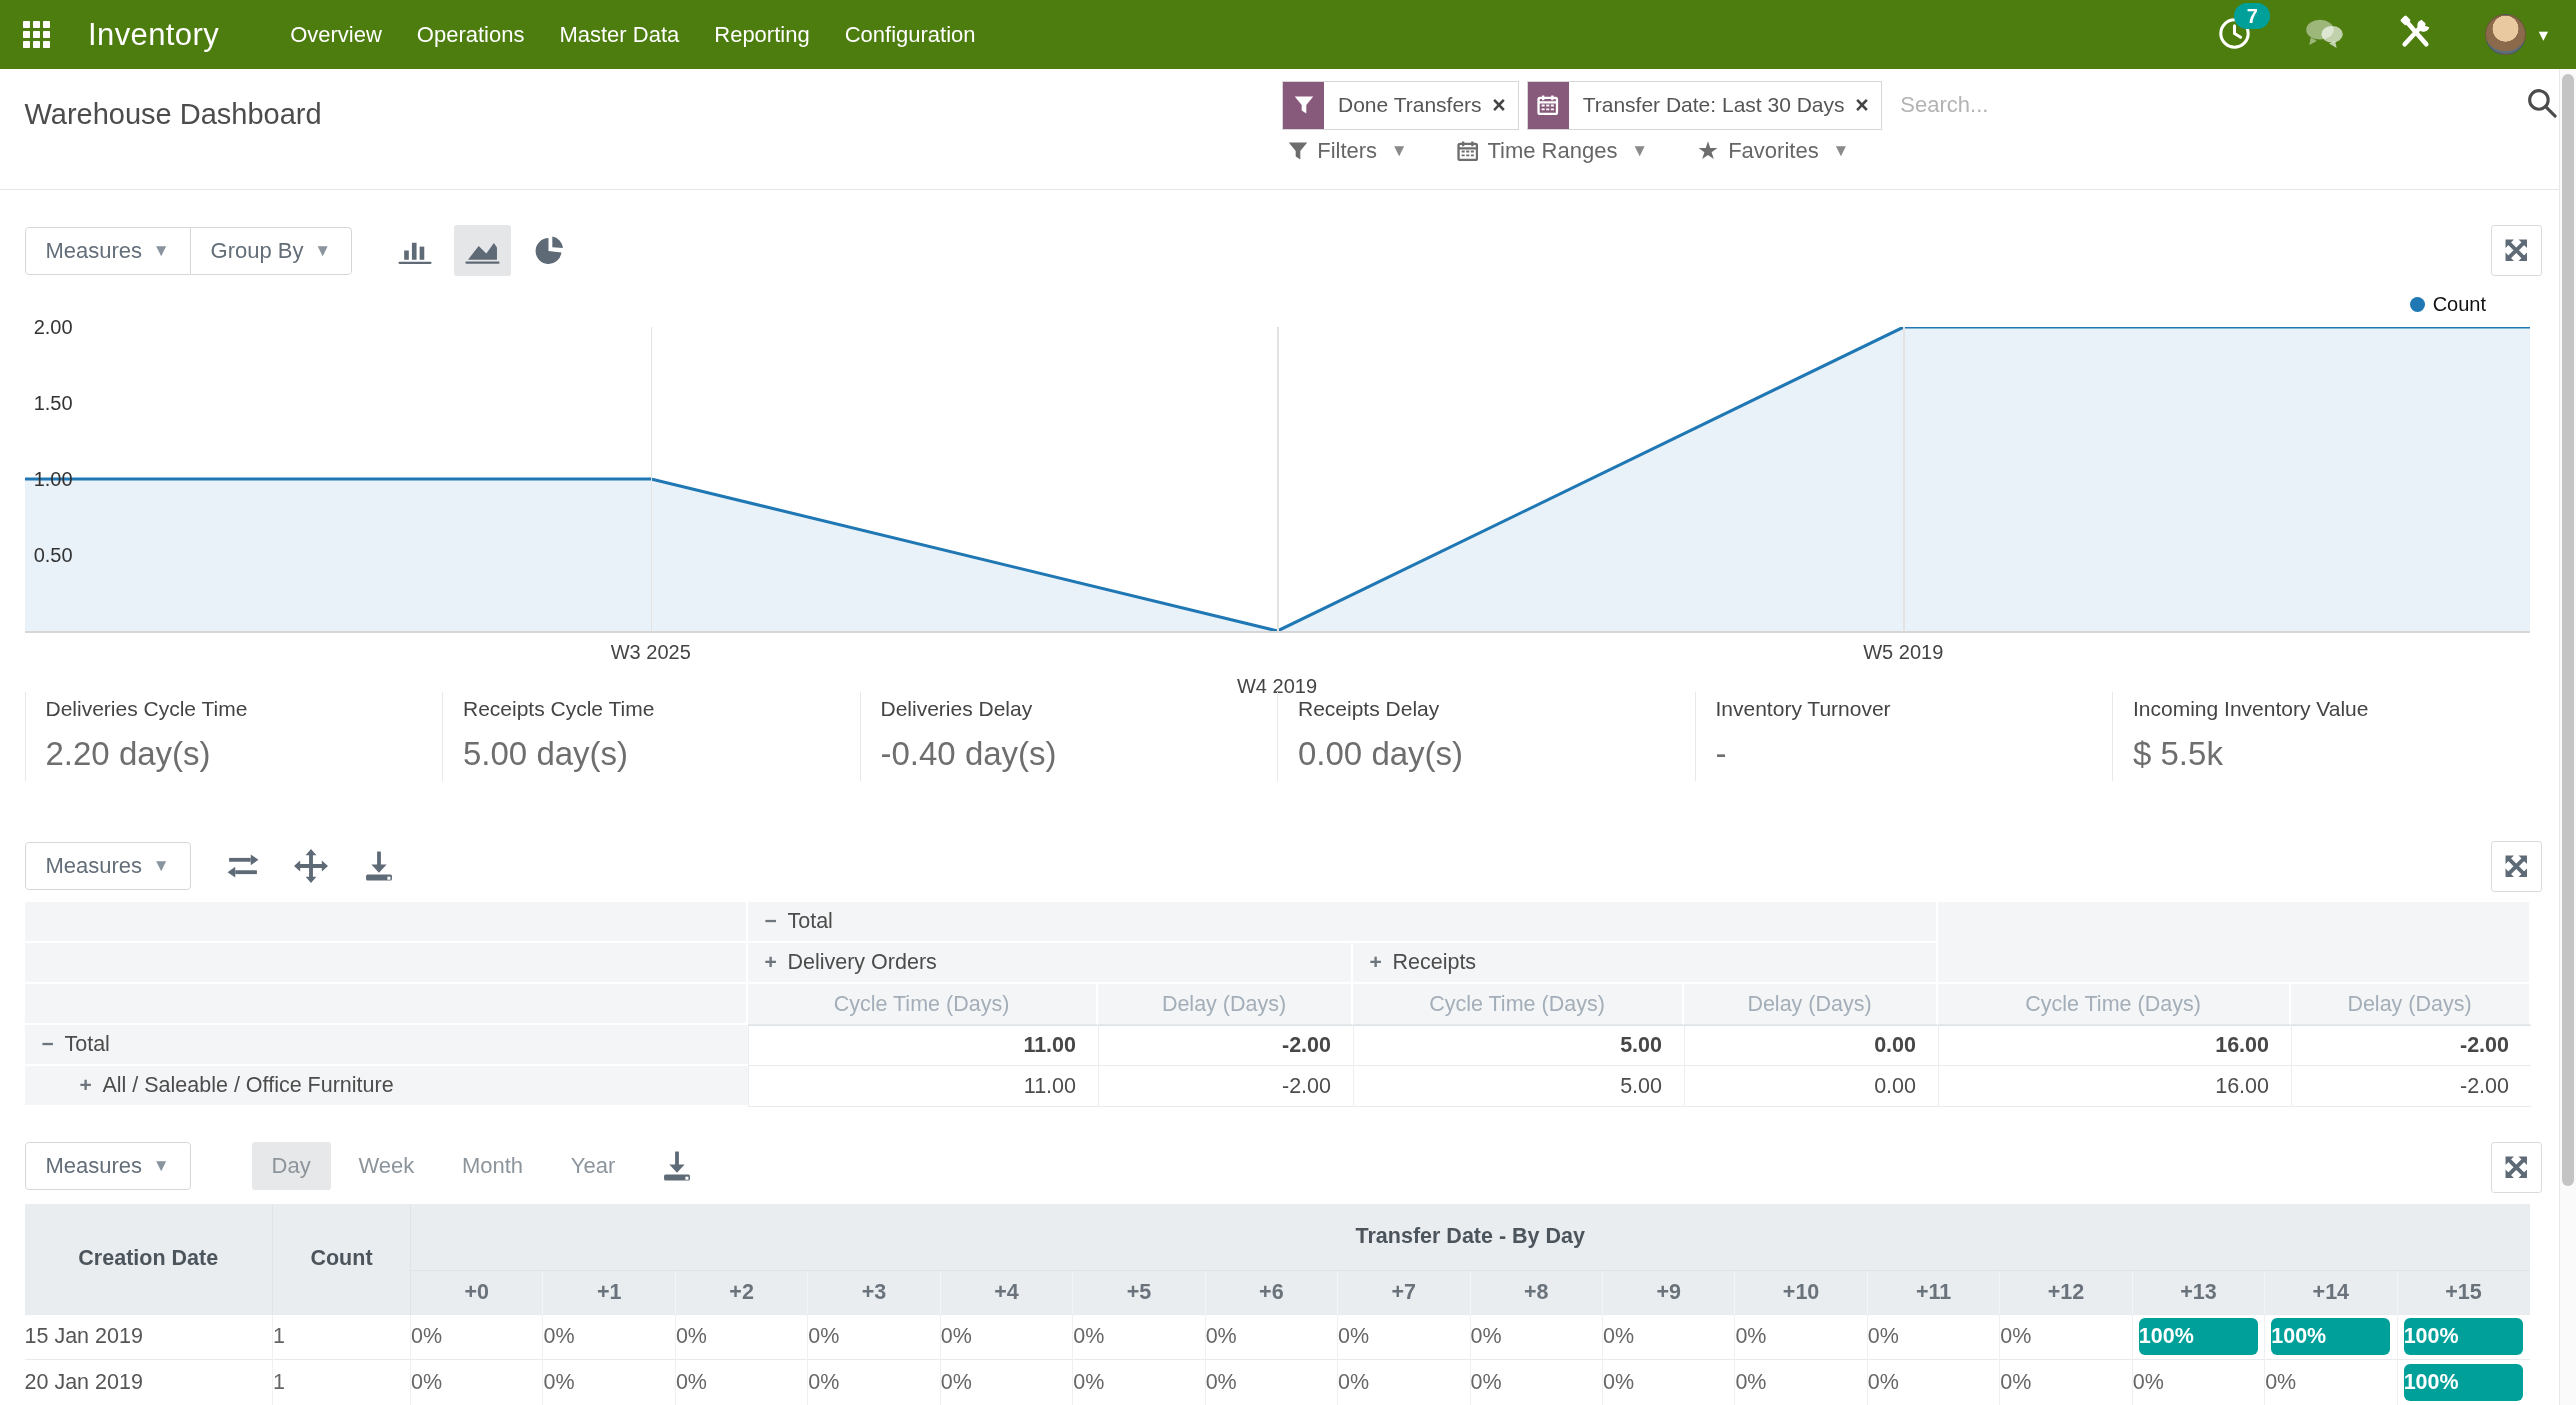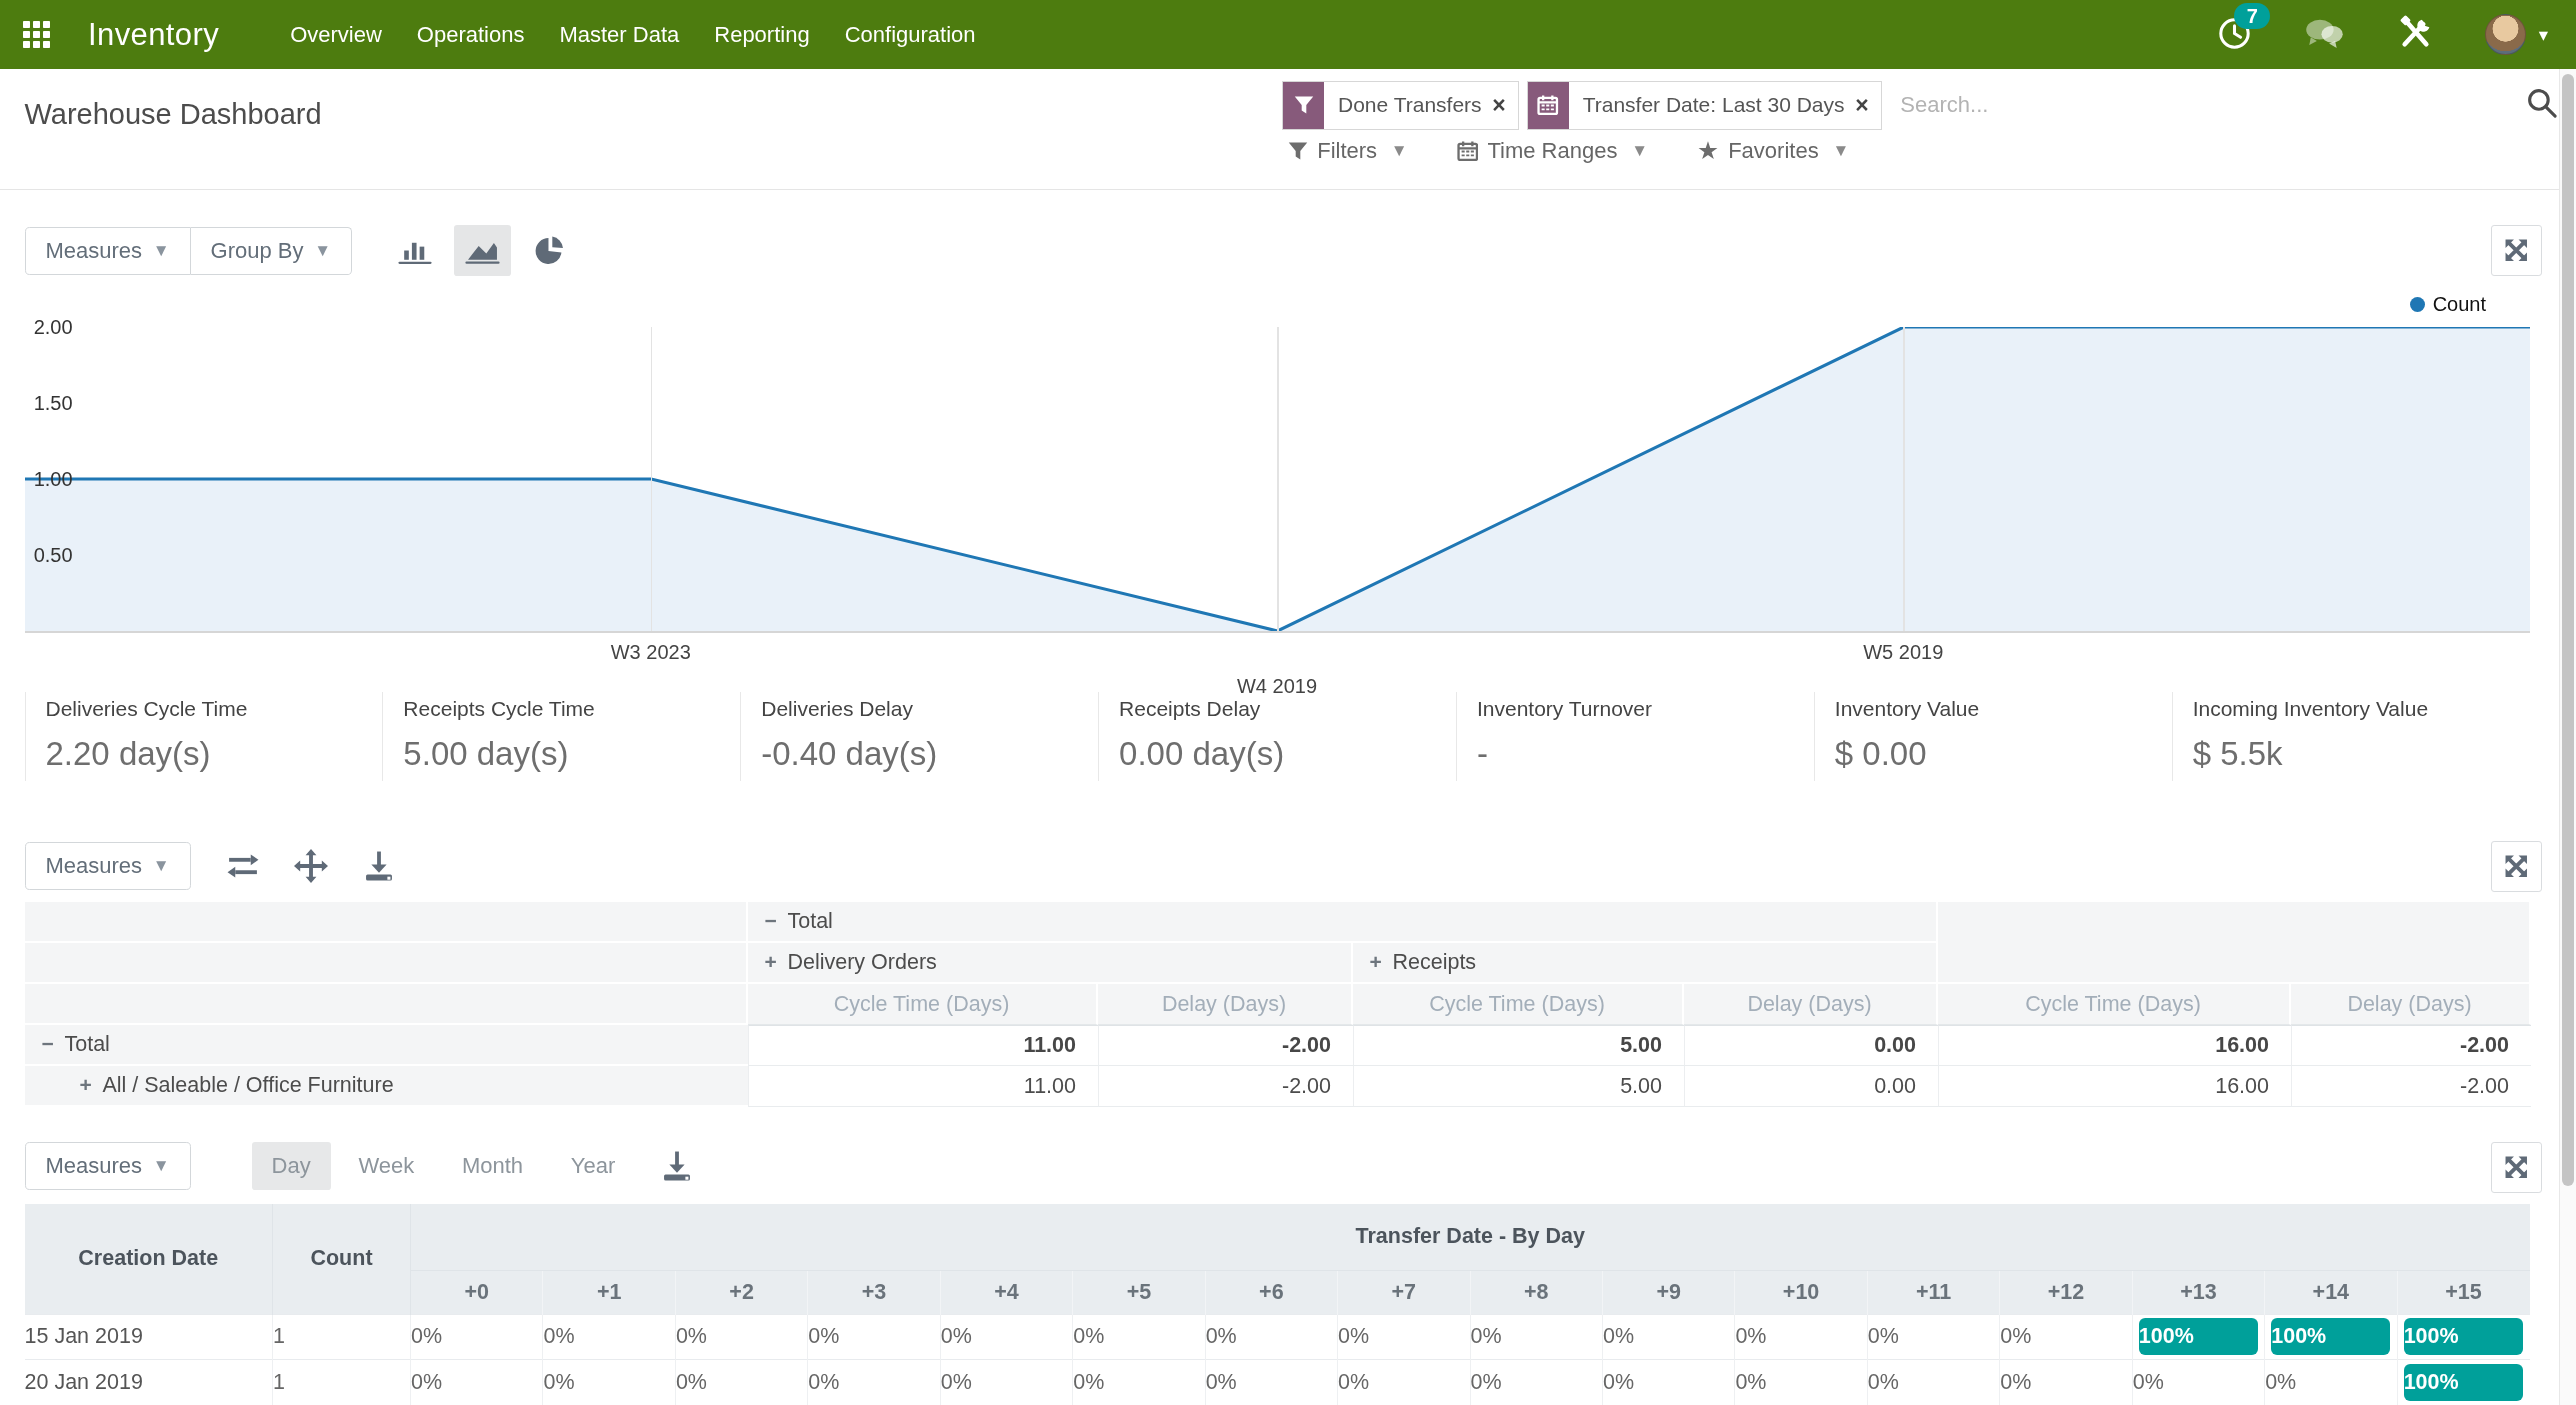--- a/index.html
+++ b/index.html
@@ -260,21 +260,21 @@
     <span class="legend-label">Count</span>
   </div>
 
   <div class="chart-wrap">
     <svg class="plot" preserveAspectRatio="none" viewBox="0 0 3268 397">
       <polygon points="0,198.5 817,198.5 1634,397 2451,0 3268,0 3268,397 0,397" fill="#e9f1f9"></polygon>
       <polyline fill="none" stroke-width="4" points="0,198.5 817,198.5 1634,397 2451,0 3268,0" stroke="#1f77b4"></polyline>
     </svg>
     <div class="axis-bottom"></div>
   <div class="gridline" style="left: 25%;"></div>
-      <div class="xtick" style="left: 25%;">W3 2023</div>
+      <div class="xtick" style="left: 25%;">W3 2025</div>
       <div class="gridline" style="left: 50%;"></div>
       <div class="xtick" style="left: 50%; margin-top: 34px;">W4 2019</div>
       <div class="gridline" style="left: 75%;"></div>
       <div class="xtick" style="left: 75%;">W5 2019</div>
       <div class="ytick" style="top: 0px;">2.00</div>
       <div class="ytick" style="top: 76px;">1.50</div>
       <div class="ytick" style="top: 152px;">1.00</div>
       <div class="ytick" style="top: 228px;">0.50</div>
     </div>
 
@@ -291,24 +291,20 @@
         <div class="kpi-label">Deliveries Delay</div>
         <div class="kpi-value">-0.40 day(s)</div>
       </div>
       <div class="kpi">
         <div class="kpi-label">Receipts Delay</div>
         <div class="kpi-value">0.00 day(s)</div>
       </div>
       <div class="kpi">
         <div class="kpi-label">Inventory Turnover</div>
         <div class="kpi-value">-</div>
-      </div>
-      <div class="kpi">
-        <div class="kpi-label">Inventory Value</div>
-        <div class="kpi-value">$ 0.00</div>
       </div>
       <div class="kpi">
         <div class="kpi-label">Incoming Inventory Value</div>
         <div class="kpi-value">$ 5.5k</div>
       </div>
     </div>
 
   <div class="toolbar" style="top:842px;">
     <button class="btn">
         <span>Measures</span>

